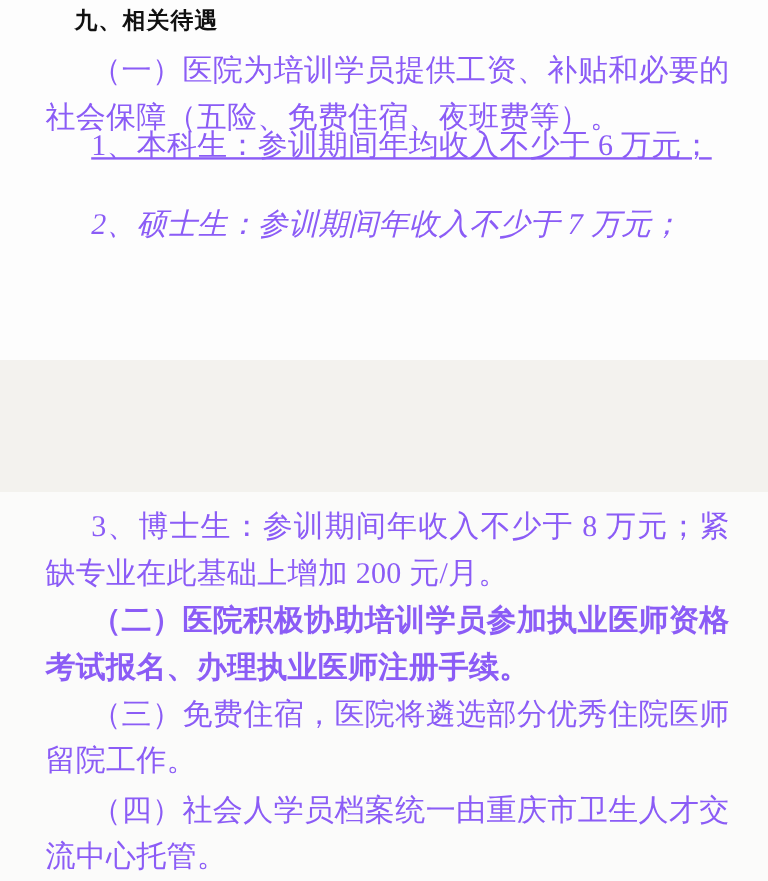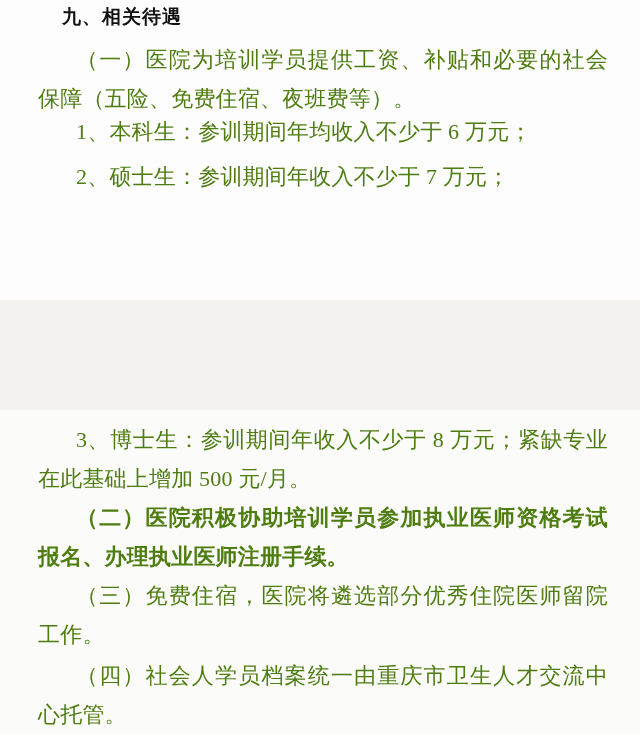--- a/index.html
+++ b/index.html
@@ -53,32 +53,32 @@
     font-size: 19px;
     font-weight: bold;
     letter-spacing: 1px;
     color: #111111;
     font-family: "DejaVu Serif", "Liberation Serif", serif;
   }
   .para {
     position: absolute;
     left: 38px;
     width: 570px;
-    font-size: 22px;
+    font-size: 25px;
     line-height: 39px;
-    color: #4d7c0f;
+    color: #8b5cf6;
     letter-spacing: 0.2px;
     text-align: justify;
   }
   .indent {
     text-indent: 38px;
   }
   .p1 { top: 40px; }
-  .p2 { top: 112px; }
-  .p3 { top: 157px; }
+  .p2 { top: 102px; text-decoration: underline; }
+  .p3 { top: 168px; font-style: italic; }
   .p4 { top: 420px; }
   .p5 { top: 498px; font-weight: bold; }
   .p6 { top: 576px; }
   .p7 { top: 656px; }
 </style>
 </head>
 <body>
 
 <div class="page">
   <div class="band-a"></div>
@@ -87,21 +87,21 @@
 
   <div class="content">
     <div class="section-title">九、相关待遇</div>
 
     <div class="para indent p1">（一）医院为培训学员提供工资、补贴和必要的社会保障（五险、免费住宿、夜班费等）。</div>
 
     <div class="para indent p2">1、本科生：参训期间年均收入不少于 6 万元；</div>
 
     <div class="para indent p3">2、硕士生：参训期间年收入不少于 7 万元；</div>
 
-    <div class="para indent p4">3、博士生：参训期间年收入不少于 8 万元；紧缺专业在此基础上增加 500 元/月。</div>
+    <div class="para indent p4">3、博士生：参训期间年收入不少于 8 万元；紧缺专业在此基础上增加 200 元/月。</div>
 
     <div class="para indent p5">（二）医院积极协助培训学员参加执业医师资格考试报名、办理执业医师注册手续。</div>
 
     <div class="para indent p6">（三）免费住宿，医院将遴选部分优秀住院医师留院工作。</div>
 
     <div class="para indent p7">（四）社会人学员档案统一由重庆市卫生人才交流中心托管。</div>
   </div>
 </div>
 
 </body></html>

